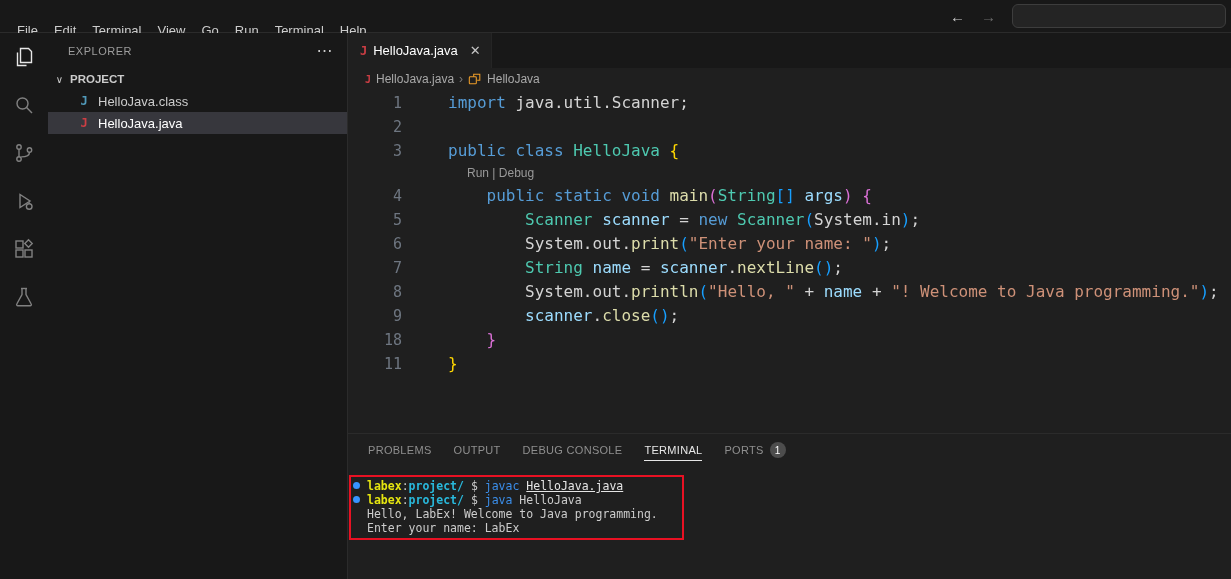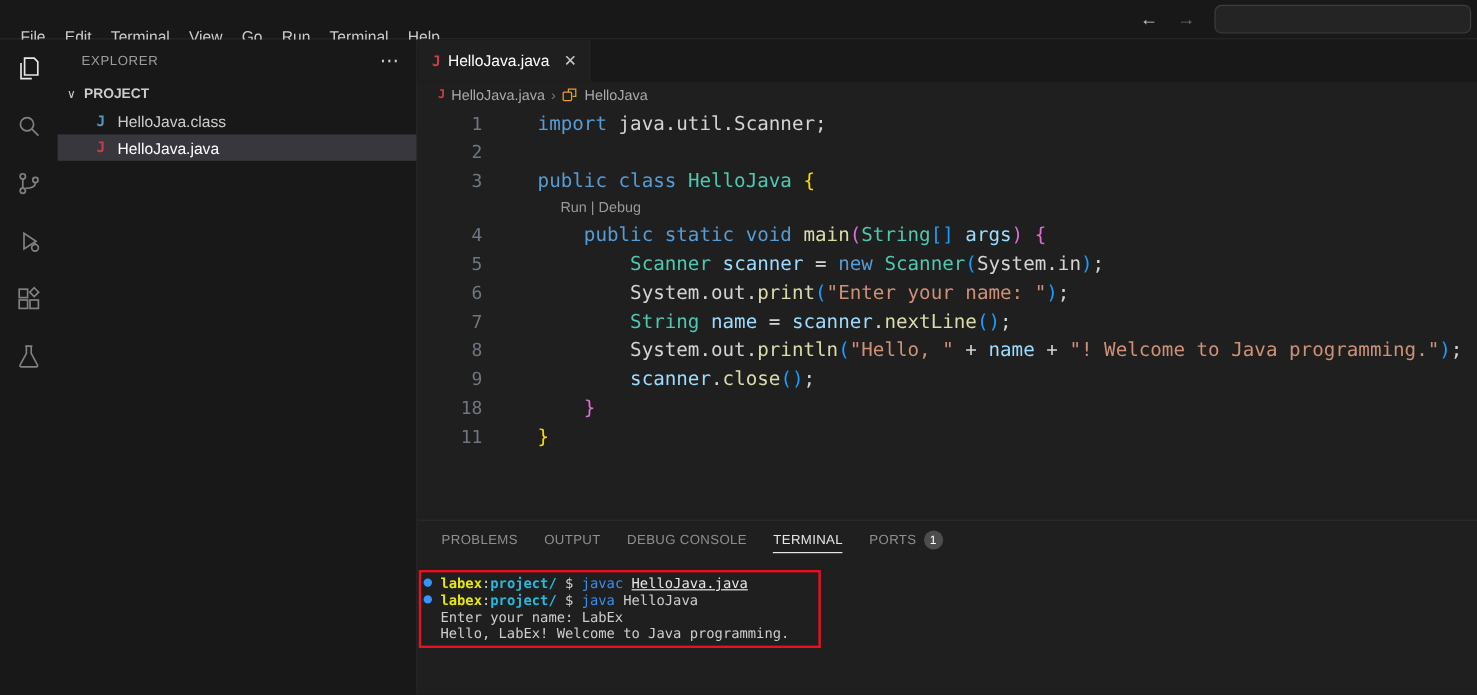--- a/index.html
+++ b/index.html
@@ -229,20 +229,20 @@
           <div class="panel-tab">
             <span>PORTS</span>
             <span class="badge">1</span>
           </div>
         </div>
       <div class="terminal">
         <div class="annotation" style="border-color: rgb(232, 17, 35);">
           <div>
               <div class="t-line"><span class="dot-f" style="background: rgb(55, 148, 255);"></span><span style="color: rgb(229, 229, 16); font-weight: 700;">labex</span><span style="color: rgb(204, 204, 204);">:</span><span style="color: rgb(41, 184, 219); font-weight: 700;">project/</span><span style="color: rgb(204, 204, 204);"> $ </span><span style="color: rgb(59, 142, 234);">javac</span><span style="color: rgb(204, 204, 204);"> </span><span style="color: rgb(229, 229, 229); text-decoration: underline;">HelloJava.java</span></div>
               <div class="t-line"><span class="dot-f" style="background: rgb(55, 148, 255);"></span><span style="color: rgb(229, 229, 16); font-weight: 700;">labex</span><span style="color: rgb(204, 204, 204);">:</span><span style="color: rgb(41, 184, 219); font-weight: 700;">project/</span><span style="color: rgb(204, 204, 204);"> $ </span><span style="color: rgb(59, 142, 234);">java</span><span style="color: rgb(204, 204, 204);"> HelloJava</span></div>
+              <div class="t-line"><span class="dot-s"></span><span style="color: rgb(204, 204, 204);">Hello, LabEx! Welcome to Java programming.</span></div>
               <div class="t-line"><span class="dot-s"></span><span style="color: rgb(204, 204, 204);">Enter your name: LabEx</span></div>
-              <div class="t-line"><span class="dot-s"></span><span style="color: rgb(204, 204, 204);">Hello, LabEx! Welcome to Java programming.</span></div>
             </div>
         </div>
       </div>
     </div>
   </div>
 </div>
 
 </body></html>

